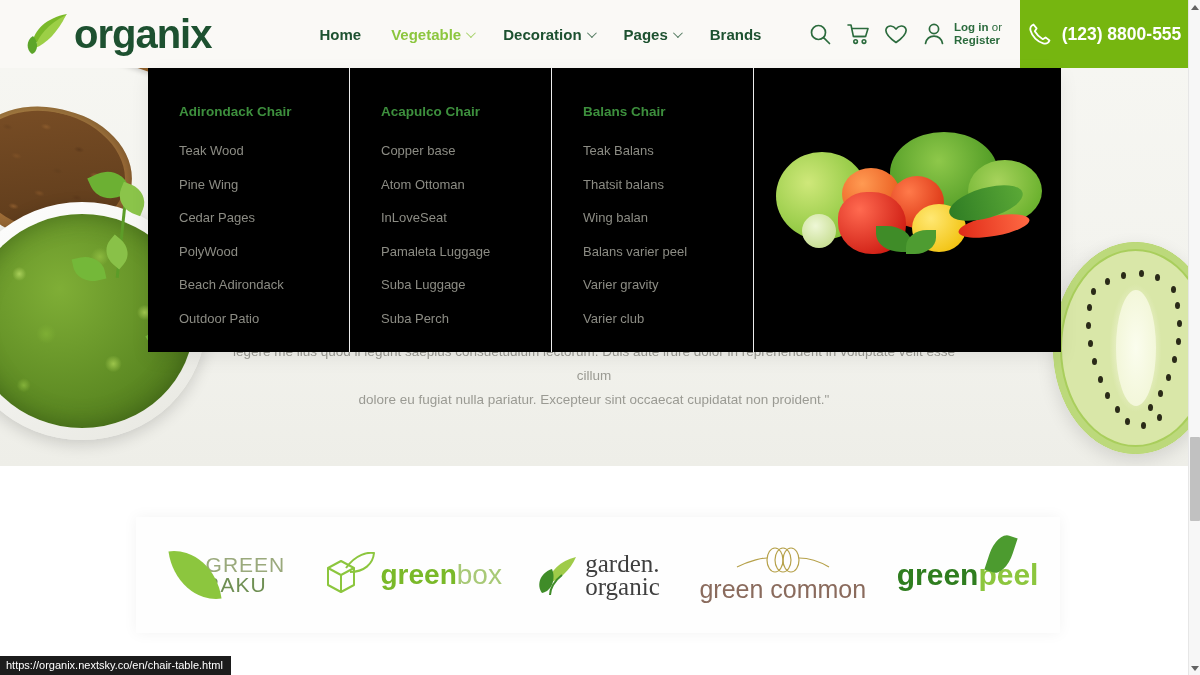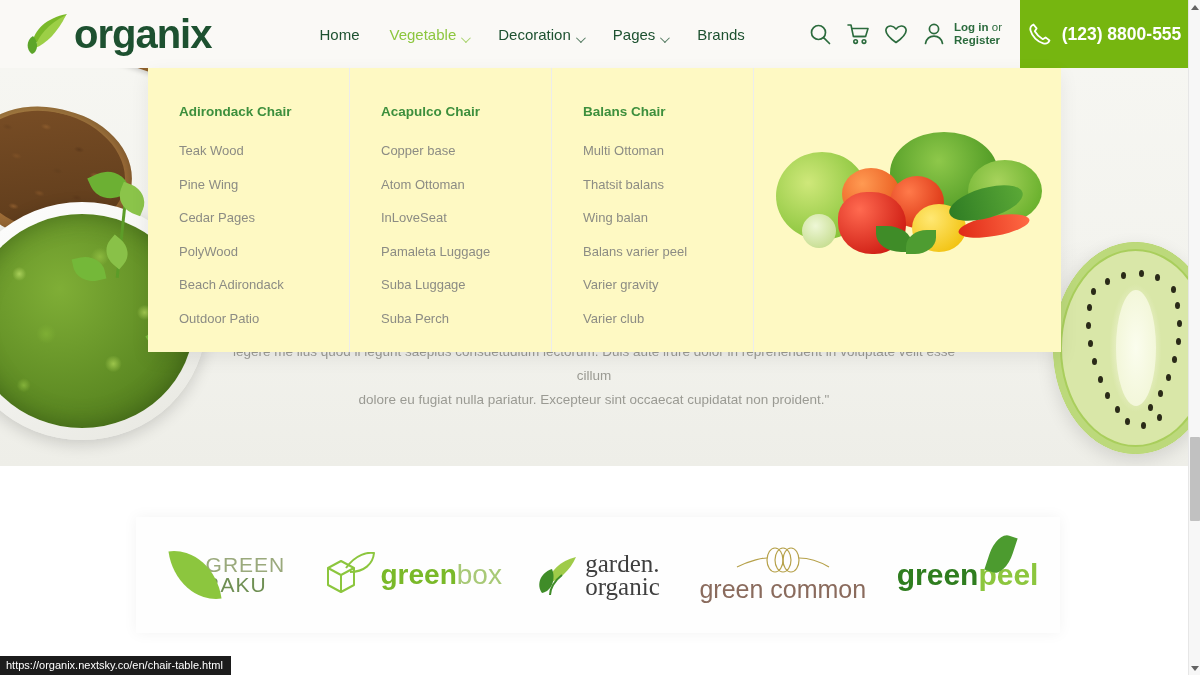--- a/index.html
+++ b/index.html
@@ -166,23 +166,23 @@
     font-size: 40px; font-weight: bold;
     color: #1d5130; letter-spacing: -1px;
     font-family: "Liberation Sans", sans-serif;
   }
   .nav {
     display: flex; align-items: center;
     gap: 30px; margin-left: 108px;
   }
   .nav-item {
     font-size: 15px; color: #1d5130;
-    font-weight: normal;
+    font-weight: bold;
     cursor: pointer;
-    display: flex; align-items: flex-end; gap: 5px;
+    display: flex; align-items: center; gap: 5px;
     white-space: nowrap;
   }
   .nav-item.active { color: #8cc63e; }
   .caret {
     display: inline-block;
     width: 7px; height: 7px;
     border-right: 1.6px solid currentColor;
     border-bottom: 1.6px solid currentColor;
     transform: rotate(45deg) translateY(-2px);
     opacity: .75;
@@ -213,21 +213,21 @@
   }
   .phone-num {
     color: #ffffff; font-size: 17.5px; font-weight: bold;
     white-space: nowrap;
   }
 
   
   .mega {
     position: absolute; left: 148px; top: 68px;
     width: 913px; height: 284px;
-    background: #fef9c3;
+    background: #000000;
     z-index: 50;
     display: flex;
     box-shadow: 0 6px 18px rgba(0,0,0,0.07);
   }
   .mega-col {
     width: 202px;
     padding: 36px 0 0 31px;
     border-right: 1px solid #ececec;
   }
   .mega-col:nth-child(3) { border-right: 1px solid #ececec; }
@@ -500,21 +500,21 @@
       <a class="mega-link">Copper base</a>
       <a class="mega-link">Atom Ottoman</a>
       <a class="mega-link">InLoveSeat</a>
       <a class="mega-link">Pamaleta Luggage</a>
       <a class="mega-link">Suba Luggage</a>
       <a class="mega-link">Suba Perch</a>
     </div>
 
     <div class="mega-col">
       <div class="mega-title">Balans Chair</div>
-      <a class="mega-link">Multi Ottoman</a>
+      <a class="mega-link">Teak Balans</a>
       <a class="mega-link">Thatsit balans</a>
       <a class="mega-link">Wing balan</a>
       <a class="mega-link">Balans varier peel</a>
       <a class="mega-link">Varier gravity</a>
       <a class="mega-link">Varier club</a>
     </div>
 
     <div class="mega-promo">
       <div class="veg-img">
         <span style="left:4px;  top:26px;  width:92px;  height:88px; background:radial-gradient(circle at 35% 35%,#cfe87a,#8cc63e 70%,#71ad2c);"></span>

